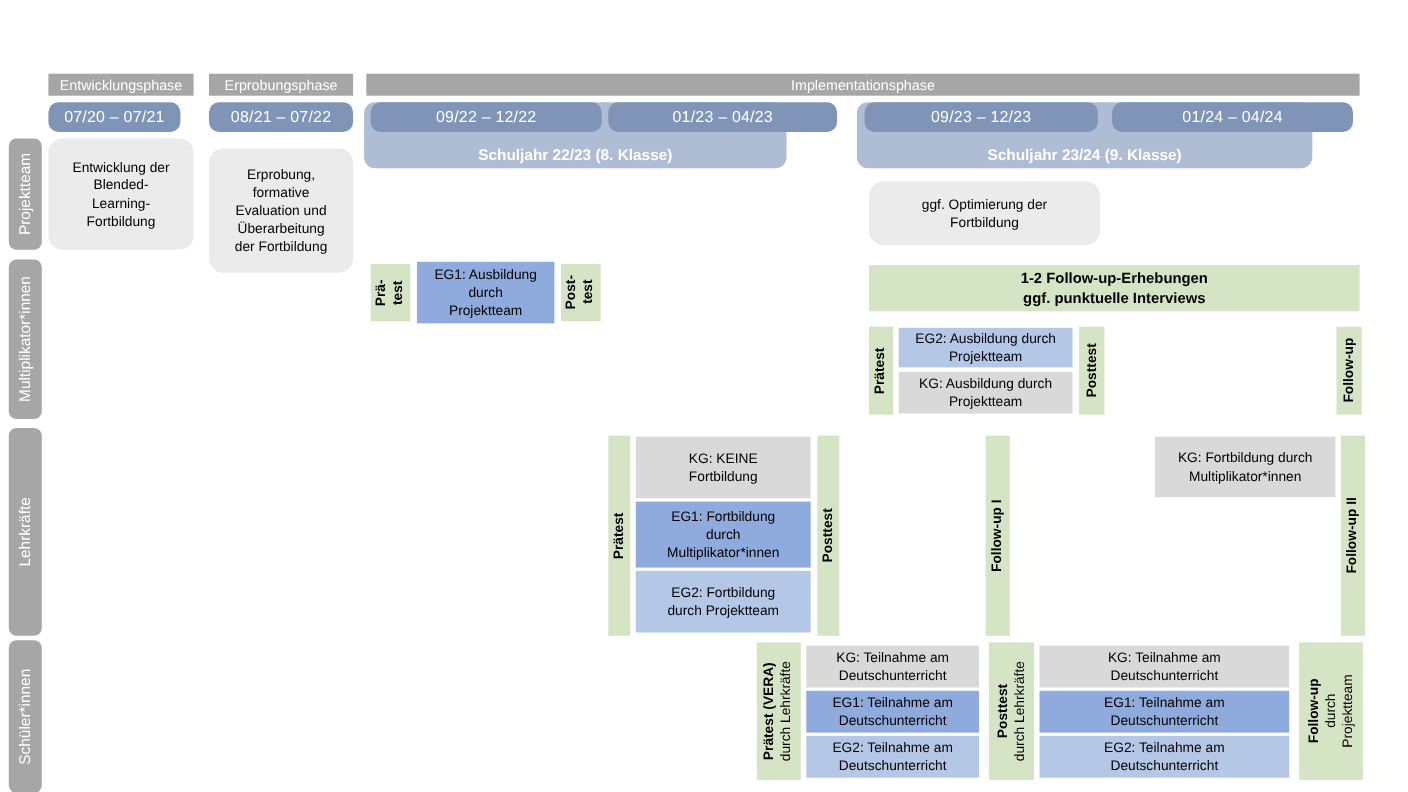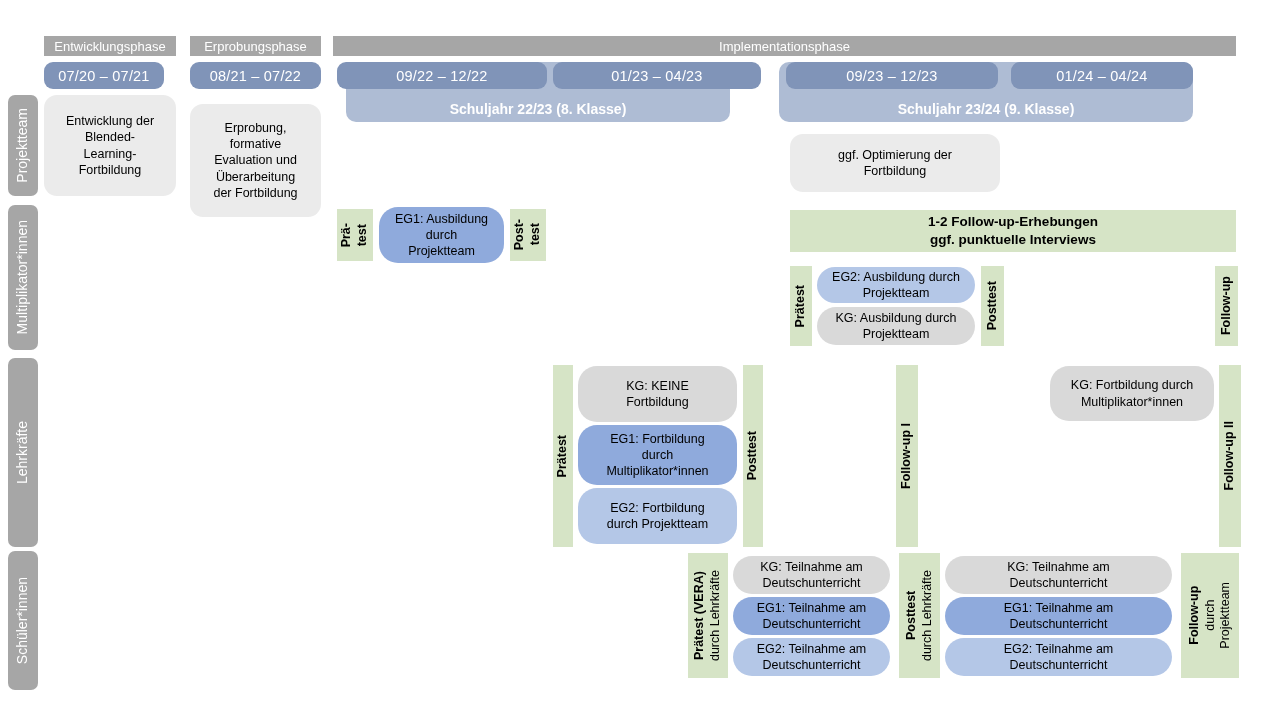--- a/index.html
+++ b/index.html
@@ -1,27 +1,27 @@
 <!DOCTYPE html>
 <html style="--band_gray: #a6a6a6; --date_blue: #8094b8; --year_blue: #aebcd4; --box_gray_light: #ebebeb; --kg_gray: #d9d9d9; --eg1_blue: #8faadc; --eg2_blue: #b4c7e7; --green: #d6e4c6; --text_white: #ffffff; --text_dark: #000000;"><head>
 <meta charset="utf-8">
 <style>
   html,body{margin:0;padding:0;background:#fff;}
   body{font-family:"Liberation Sans",sans-serif;color:#000;}
   #canvas{position:relative;width:1280px;height:720px;background:#ffffff;overflow:hidden;}
-  .abs{position:absolute;box-sizing:border-box;}
+  .abs{position:absolute;box-sizing:border-box;margin-top:31px;}
   .band{background:var(--band_gray);color:#fff;display:flex;align-items:center;justify-content:center;font-size:13px;}
   .date{background:var(--date_blue);color:#fff;border-radius:9px;display:flex;align-items:center;justify-content:center;font-size:14.5px;letter-spacing:.2px;}
   .year{background:var(--year_blue);border-radius:10px;}
   .yearlabel{position:absolute;left:0;right:0;bottom:5px;text-align:center;font-weight:bold;font-size:14px;color:#fff;}
   .vside{background:var(--band_gray);border-radius:7px;display:flex;align-items:center;justify-content:center;}
   .vside .vtext{color:#fff;font-size:14px;font-weight:normal;}
   .gcol{background:var(--green);display:flex;align-items:center;justify-content:center;}
   .banner{background:var(--green);display:flex;align-items:center;justify-content:center;text-align:center;white-space:pre-line;font-weight:bold;font-size:13.5px;line-height:1.3;}
-  .roundbox{border-radius:19px;display:flex;align-items:center;justify-content:center;text-align:center;white-space:pre-line;font-size:12.5px;line-height:1.3;padding:2px;}
+  .roundbox{border-radius:0;display:flex;align-items:center;justify-content:center;text-align:center;white-space:pre-line;font-size:12.5px;line-height:1.3;padding:2px;}
   .lgray{background:var(--box_gray_light);border-radius:13px;}
   .kg{background:var(--kg_gray);}
   .eg1{background:var(--eg1_blue);}
   .eg2{background:var(--eg2_blue);}
   .vtext{writing-mode:vertical-rl;transform:rotate(180deg);text-align:center;font-size:12.5px;line-height:1.25;}
   .vtext span{display:block;}
   .b{font-weight:bold;}
   .caption{font-style:italic;font-size:12px;text-align:right;color:#2b2b2b;}
 </style>
 </head>
@@ -29,31 +29,31 @@
 
 <div id="canvas">
 
   <div class="abs band" style="left:44px;top:36px;width:132px;height:20px;">Entwicklungsphase</div>
   <div class="abs band" style="left:190px;top:36px;width:131px;height:20px;">Erprobungsphase</div>
   <div class="abs band" style="left:333px;top:36px;width:903px;height:20px;">Implementationsphase</div>
 
   <div class="abs date" style="left:44px;top:62px;width:120px;height:27px;">07/20 – 07/21</div>
   <div class="abs date" style="left:190px;top:62px;width:131px;height:27px;">08/21 – 07/22</div>
 
-  <div class="abs year" style="left:346px;top:62px;width:384px;height:60px;">
+  <div class="abs year" style="left:331px;top:62px;width:384px;height:60px;">
     <div class="yearlabel">Schuljahr 22/23 (8. Klasse)</div>
   </div>
   <div class="abs date" style="left:337px;top:62px;width:210px;height:27px;">09/22 – 12/22</div>
   <div class="abs date" style="left:553px;top:62px;width:208px;height:27px;">01/23 – 04/23</div>
 
   <div class="abs year" style="left:779px;top:62px;width:414px;height:60px;">
     <div class="yearlabel">Schuljahr 23/24 (9. Klasse)</div>
   </div>
   <div class="abs date" style="left:786px;top:62px;width:212px;height:27px;">09/23 – 12/23</div>
-  <div class="abs date" style="left:1011px;top:62px;width:182px;height:27px;">01/24 – 04/24</div>
+  <div class="abs date" style="left:1011px;top:62px;width:219px;height:27px;">01/24 – 04/24</div>
 
   <div class="abs vside" style="left:8px;top:95px;width:30px;height:101px;">
     <div class="vtext">
         <span>Projektteam</span>
       </div>
   </div>
   <div class="abs vside" style="left:8px;top:205px;width:30px;height:145px;">
     <div class="vtext">
         <span>Multiplikator*innen</span>
       </div>

